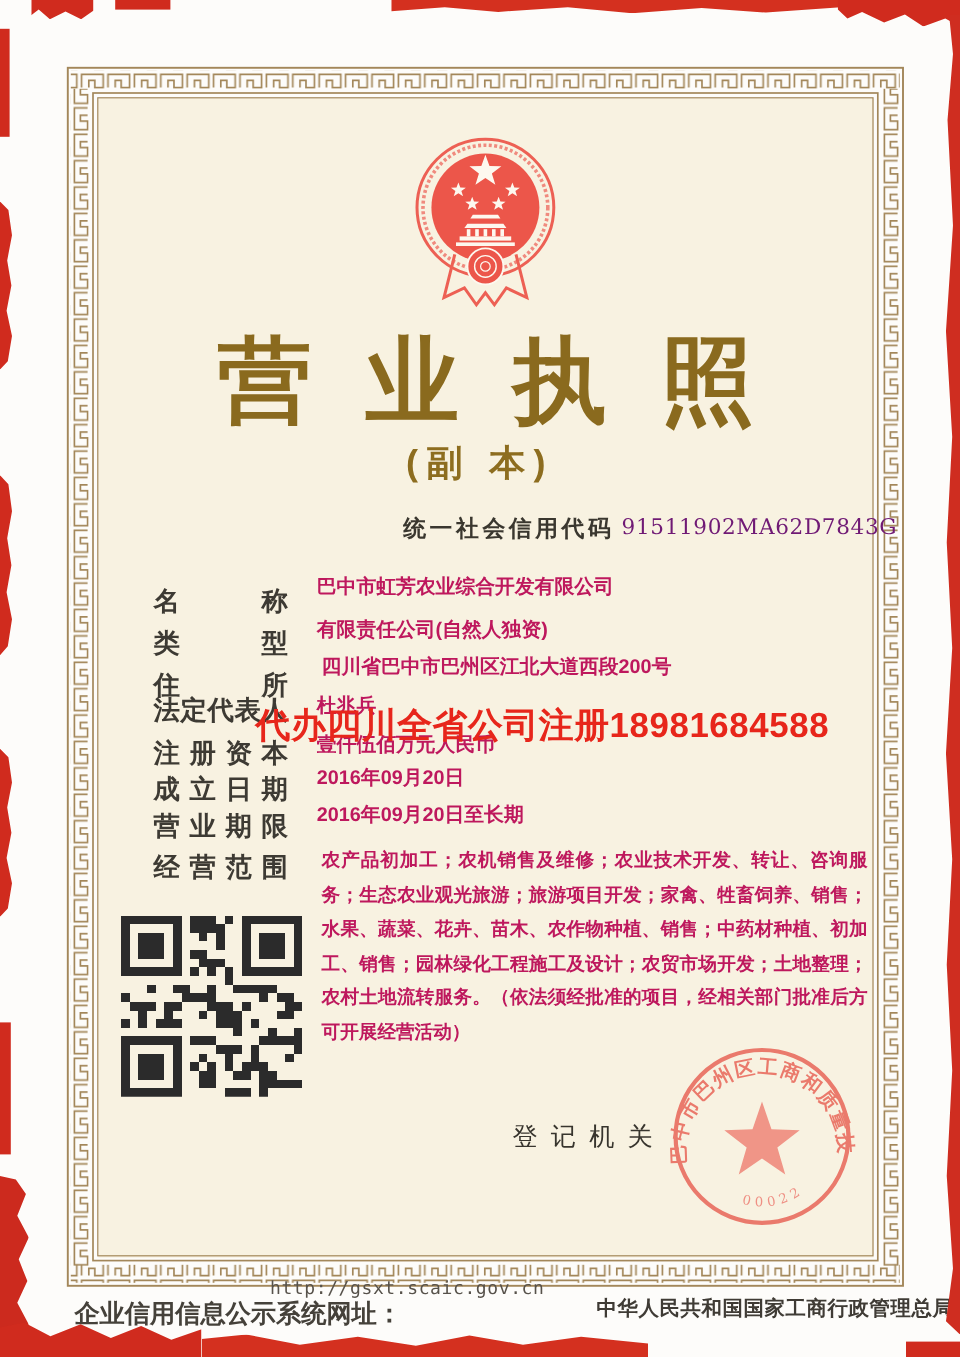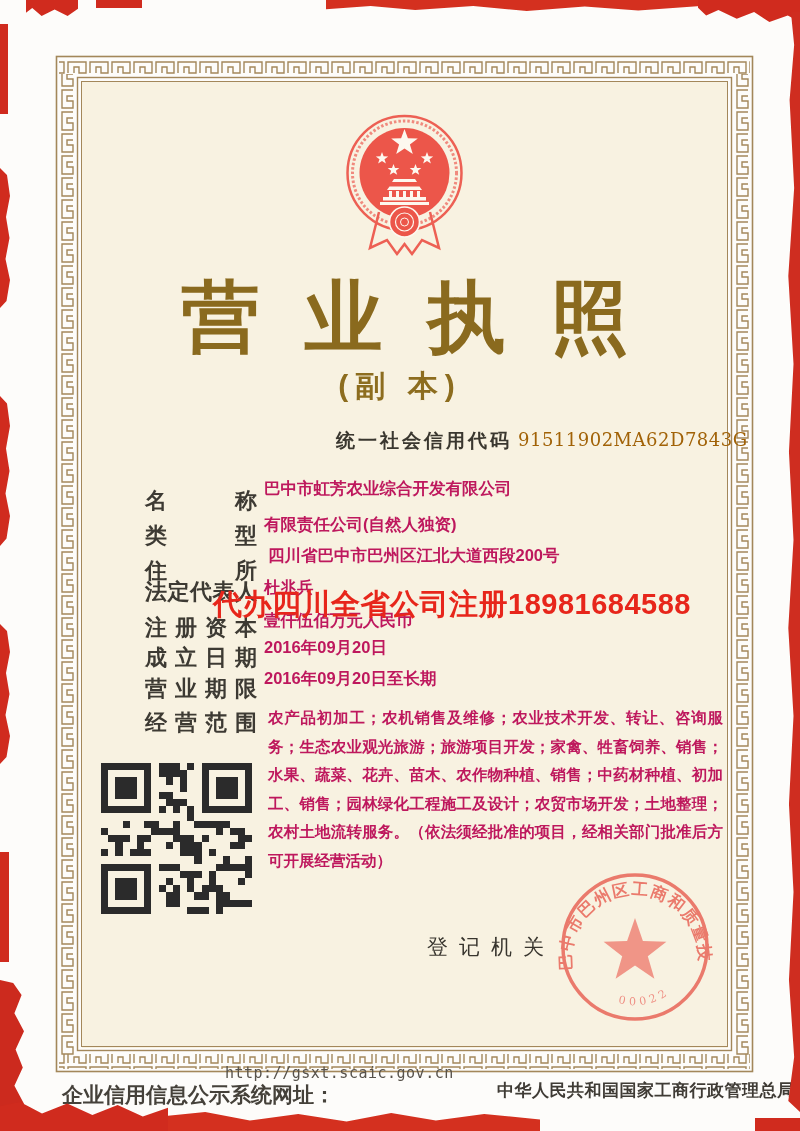--- a/index.html
+++ b/index.html
@@ -15,24 +15,24 @@
   .emblem{left:342px;top:112px;width:125px;height:148px;z-index:2;}
 
   
   .title{left:0;top:266px;width:800px;text-align:center;z-index:3;
          font-size:78px;font-weight:700;color:#8a6a1e;letter-spacing:45px;padding-left:55px;box-sizing:border-box;}
   .subtitle{left:0;top:366px;width:800px;text-align:center;z-index:3;
             font-size:30px;font-weight:700;color:#8d6d1f;letter-spacing:7px;}
 
   
   .code-label{left:336px;top:428px;font-size:19px;font-weight:700;letter-spacing:3px;color:#3a372f;z-index:3;}
-  .code-value{left:518px;top:429px;font-size:18px;font-family:"DejaVu Serif",serif;color:#a16207;letter-spacing:.5px;z-index:3;}
-
-  
-  .f-label{position:absolute;left:145px;width:112px;font-size:22px;font-weight:700;color:#3d3a33;
+  .code-value{left:518px;top:429px;font-size:18px;font-family:"DejaVu Serif",serif;color:#701a75;letter-spacing:.5px;z-index:3;}
+
+  
+  .f-label{position:absolute;left:128px;width:112px;font-size:22px;font-weight:700;color:#3d3a33;
            text-align:justify;text-align-last:justify;z-index:3;}
   .f-value{position:absolute;left:264px;font-size:16.5px;font-weight:600;color:#be185d;z-index:3;}
   #lab-name{top:486px}   #val-name{top:478px}
   #lab-type{top:521px}   #val-type{top:514px}
   #lab-addr{top:556px}   #val-addr{top:545px;left:268px}
   #lab-rep{top:577px}    #val-rep{top:577px}
   #lab-cap{top:613px}    #val-cap{top:610px}
   #lab-est{top:643px}    #val-est{top:637px}
   #lab-term{top:674px}   #val-term{top:668px}
   #lab-scope{top:708px}  #val-scope{top:704px;left:268px;width:455px;font-size:15.5px;line-height:28.5px;text-align:justify;}

